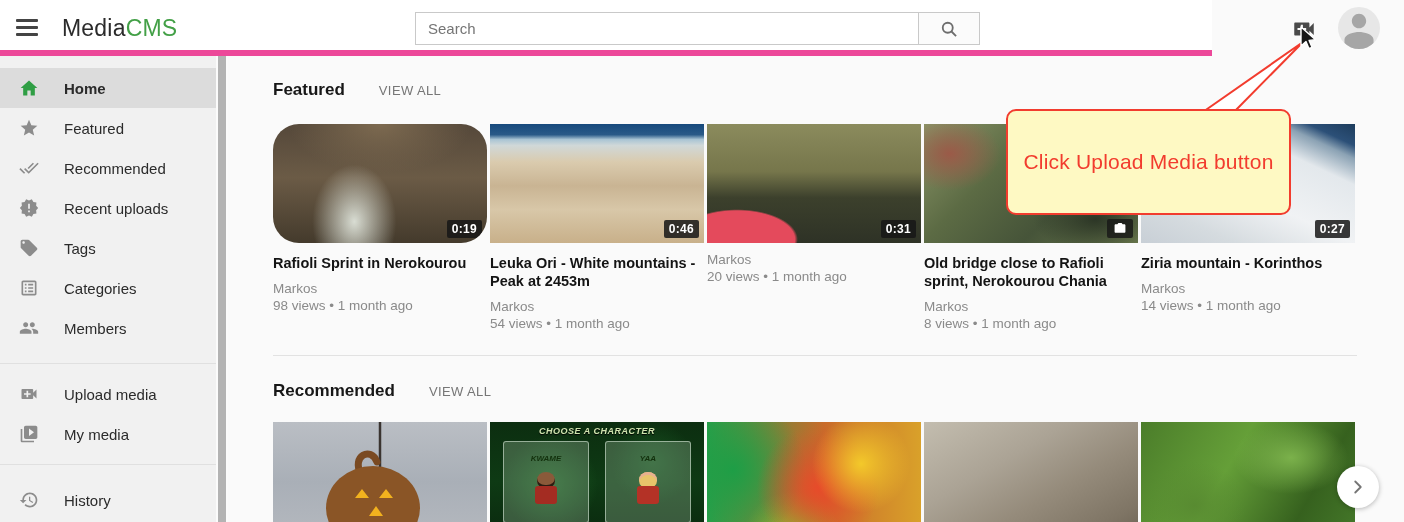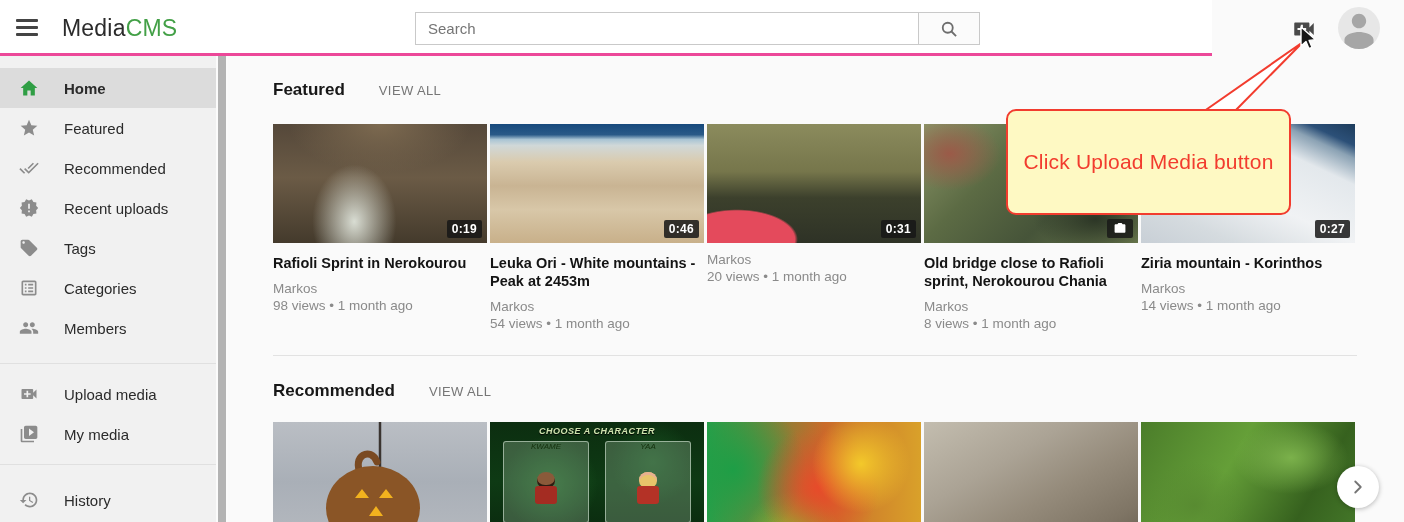--- a/index.html
+++ b/index.html
@@ -5,21 +5,21 @@
   * { box-sizing: border-box; margin: 0; padding: 0; }
   html,body { width:1404px; height:522px; overflow:hidden; }
   body {
     font-family: "Liberation Sans", "DejaVu Sans", sans-serif;
     background:#fafafa; color:#1a1a1a; position:relative;
   }
 
   
   .header {
     position:absolute; top:0; left:0; width:1212px; height:56px;
-    background:#fff; border-bottom:3px solid #ec4899; z-index:30;
+    background:#fff; border-bottom:6px solid #ec4899; z-index:30;
   }
   .hamburger { position:absolute; left:16px; top:19px; width:22px; height:17px; cursor:pointer; }
   .hamburger span { display:block; height:2.5px; background:#444; margin-bottom:4.5px; border-radius:1px; }
   .logo { position:absolute; left:62px; top:0; height:56px; line-height:56px; font-size:23px; letter-spacing:.2px; }
   .logo .p1 { color:#2b2b2b; }
   .logo .p2 { color:#43a047; }
   .searchbar {
     position:absolute; left:415px; top:12px; height:33px; width:565px;
     display:flex; border:1px solid #c9c9c9; background:#fff;
   }
@@ -79,21 +79,21 @@
     padding:3px 6px; border-radius:2px; line-height:0;
   }
   .card .title { margin-top:11px; font-size:14.5px; font-weight:700; line-height:18px; color:#141414; }
   .card .author { margin-top:8px; font-size:13.5px; color:#8a8a8a; line-height:17px; }
   .card .meta { font-size:13.5px; color:#8a8a8a; line-height:17px; }
 
   
   .tf1 { background:
     radial-gradient(ellipse 70px 95px at 38% 82%, #d9ddd3 0%, rgba(217,221,211,0) 60%),
     radial-gradient(ellipse 130px 70px at 50% 0%, #7d6a50 0%, rgba(125,106,80,0) 70%),
-    linear-gradient(180deg,#55483a 0%, #6b5b46 45%, #443a2c 100%); }
+    linear-gradient(180deg,#55483a 0%, #6b5b46 45%, #443a2c 100%); border-radius: 26px; }
   .tf2 { background:
     linear-gradient(180deg,#17497c 0%, #2a5a88 9%, #a9c4d4 13%, #d0d8d8 18%, #dacbae 32%, #c9b493 52%, #d8c7a8 72%, #c8b08a 100%); }
   .tf3 { background:
     radial-gradient(ellipse 105px 52px at 14% 97%, #e44a5c 0%, #e44a5c 55%, rgba(228,74,92,0) 58%),
     linear-gradient(180deg,#8b8b5d 0%, #76764b 40%, #3c402c 62%, #2e3226 100%); padding-left: 9px; }
   .tf4 { background:
     radial-gradient(ellipse 85px 62px at 12% 25%, #9b5a48 0%, rgba(155,90,72,0) 60%),
     radial-gradient(ellipse 95px 52px at 80% 80%, #2c3626 0%, rgba(44,54,38,0) 65%),
     linear-gradient(135deg,#8b9568 0%, #5c6b44 35%, #465439 65%, #68774c 100%); }
   .tf5 { background:
@@ -117,21 +117,21 @@
     radial-gradient(ellipse 72px 62px at 25% 70%, #588b31 0%, rgba(88,139,49,0) 70%),
     linear-gradient(120deg,#4b7d2a 0%, #659f38 40%, #36611e 75%, #45792a 100%); }
 
   
   .game-title { text-align:center; font-size:9px; font-weight:700; font-style:italic; color:#cfe3ae; letter-spacing:.5px; padding-top:4px; text-shadow:0 1px 1px #000; }
   .game-panel {
     position:absolute; top:19px; width:86px; height:82px; border-radius:3px;
     background:rgba(170,200,170,.30); border:1px solid rgba(225,240,225,.55);
   }
   .game-panel.left { left:13px; } .game-panel.right { right:13px; }
-  .game-name { text-align:center; font-size:8px; font-weight:400; font-style:italic; color:#13310d; padding-top:0; }
+  .game-name { text-align:center; font-size:8px; font-weight:700; font-style:italic; color:#13310d; padding-top:12px; }
   .sprite { position:absolute; left:50%; top:30px; transform:translateX(-50%); width:26px; }
   .sprite .head { width:18px; height:16px; border-radius:50% 50% 45% 45%; margin:0 auto; }
   .sprite .body { width:22px; height:18px; border-radius:3px; margin:-2px auto 0; }
   .sprite.kwame .head { background:#8a5a3a; box-shadow:0 -3px 0 0 #2b1d12 inset; }
   .sprite.kwame .body { background:#a42c22; }
   .sprite.yaa .head { background:#e8c46a; box-shadow:0 3px 0 0 #e8b090 inset; }
   .sprite.yaa .body { background:#b43226; }
 
   
   .next-btn {

